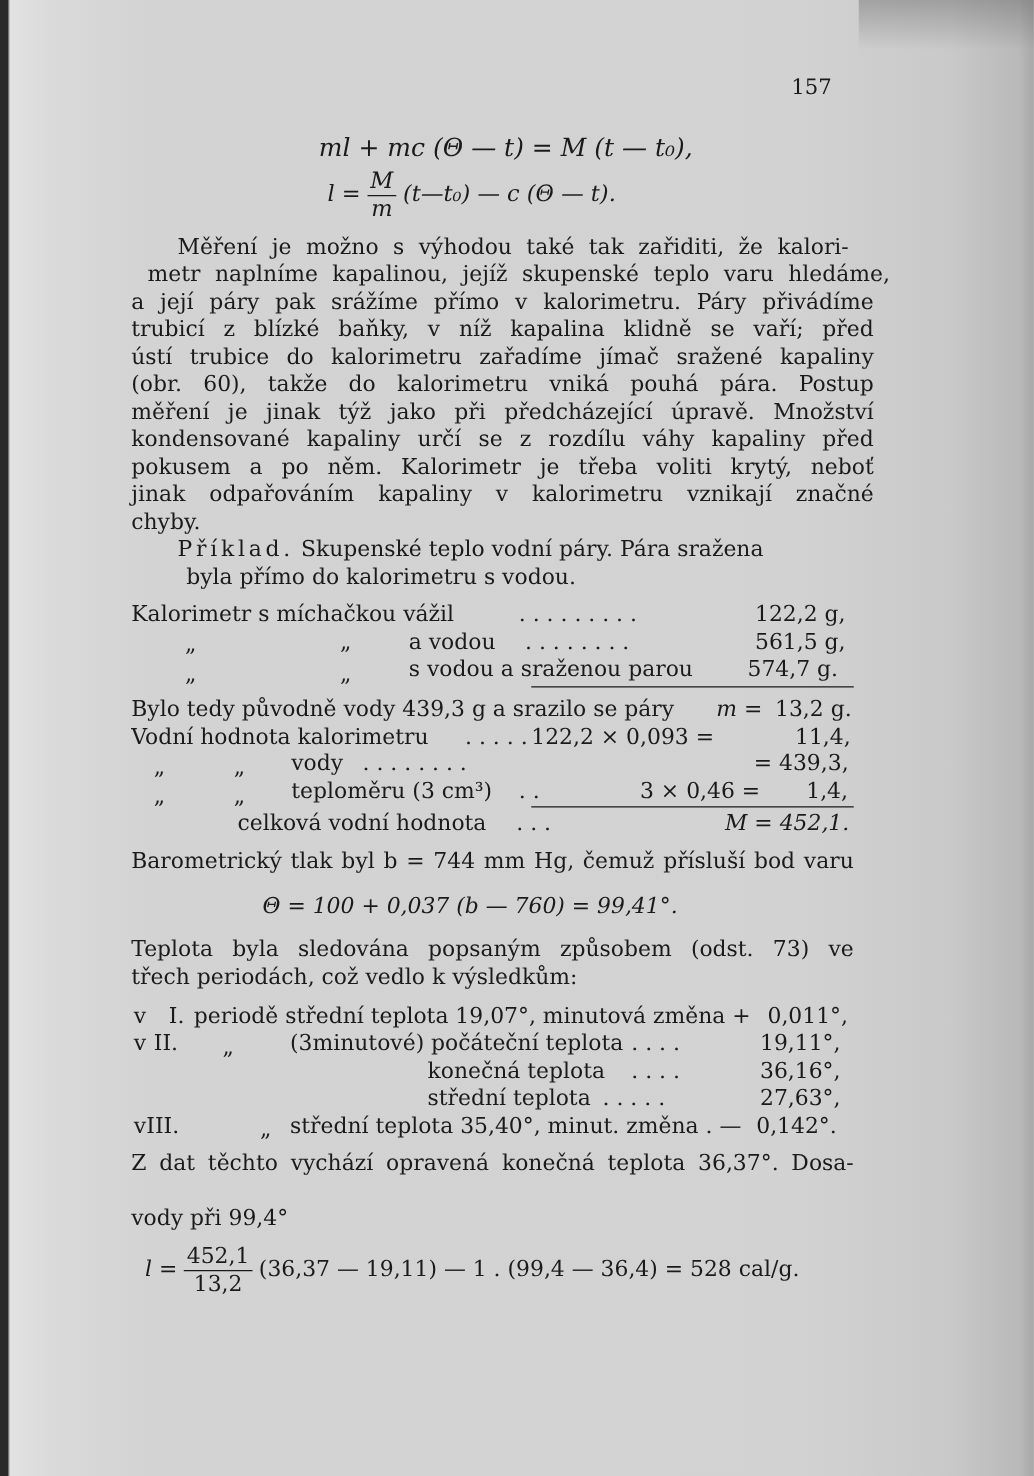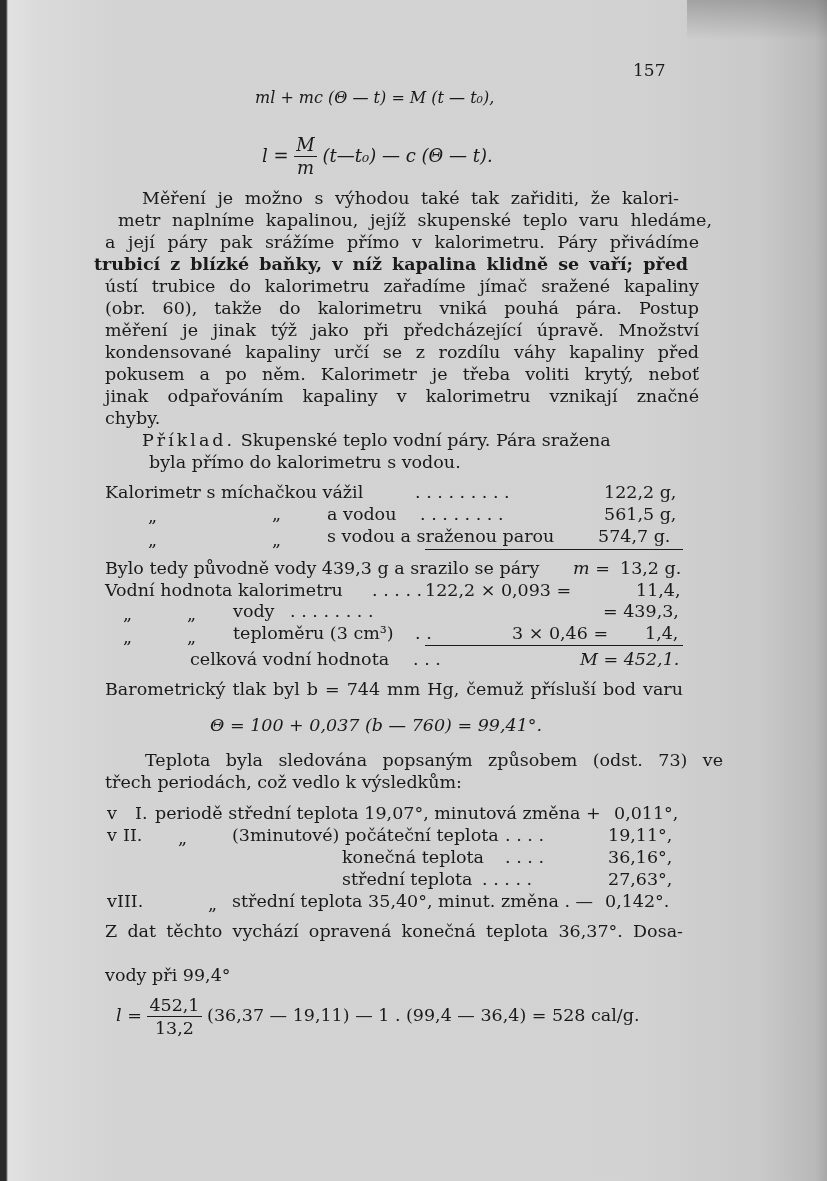--- a/index.html
+++ b/index.html
@@ -29,41 +29,41 @@
   .rule { position: absolute; height: 1.3px; background: #1a1a1a; }
   .lab { position: absolute; white-space: nowrap; font-size: 17.5px; line-height: 20px; }
 </style>
 </head>
 <body>
 
 <div class="page">
 
   <div class="t pnum" style="left:633px; top:60px;">157</div>
 
-  <div class="t eq" style="left:255px; top:88px; font-size:16px;">ml + mc (Θ — t) = M (t — t₀),</div>
+  <div class="t eq" style="left:255px; top:108px; font-size:20px;">ml + mc (Θ — t) = M (t — t₀),</div>
   <div class="t eq" style="left:262px; top:134px; font-size:18px;">
     <span>l =</span>
     <span class="frac">
       <span class="num">M</span>
       <span class="den">m</span>
     </span>
     <span>(t—t₀) — c (Θ — t).</span>
   </div>
 
   <div>
     <div class="t" style="left:142px; top:188px;">
         <span class="just" style="width:537px;">Měření je možno s výhodou také tak zařiditi, že kalori-</span>
       </div>
     <div class="t" style="left:105px; top:210px;margin-left:13px;">
         <span class="just">metr naplníme kapalinou, jejíž skupenské teplo varu hledáme,</span>
       </div>
     <div class="t" style="left:105px; top:232px;">
         <span class="just">a její páry pak srážíme přímo v kalorimetru. Páry přivádíme</span>
       </div>
-    <div class="t" style="left:94px; top:254px;font-weight:bold;">
+    <div class="t" style="left:105px; top:254px;">
         <span class="just">trubicí z blízké baňky, v níž kapalina klidně se vaří; před</span>
       </div>
     <div class="t" style="left:105px; top:276px;">
         <span class="just">ústí trubice do kalorimetru zařadíme jímač sražené kapaliny</span>
       </div>
     <div class="t" style="left:105px; top:298px;">
         <span class="just">(obr. 60), takže do kalorimetru vniká pouhá pára. Postup</span>
       </div>
     <div class="t" style="left:105px; top:320px;">
         <span class="just">měření je jinak týž jako při předcházející úpravě. Množství</span>
@@ -133,21 +133,21 @@
     <div class="lab" style="left:413px; top:649px;">. . .</div>
     <div class="lab eq" style="left:580px; top:649px;">M = 452,1.</div>
   </div>
 
   <div class="t" style="left:105px; top:679px;">
       <span class="just" style="width:578px;">Barometrický tlak byl b = 744 mm Hg, čemuž přísluší bod varu</span>
     </div>
   <div class="t eq" style="left:210px; top:715px;">Θ = 100 + 0,037 (b — 760) = 99,41°.</div>
 
   <div class="t" style="left:105px; top:750px;">
-      <span class="just" style="width:578px;margin-left:40px;">Teplota byla sledována popsaným způsobem (odst. 73) ve</span>
+      <span class="just" style="width:578px;">Teplota byla sledována popsaným způsobem (odst. 73) ve</span>
     </div>
   <div class="t" style="left:105px; top:772px;">třech periodách, což vedlo k výsledkům:</div>
 
   <div>
     <div class="lab" style="left:107px; top:803px;">v</div>
     <div class="lab" style="left:135px; top:803px;">I.</div>
     <div class="lab" style="left:155px; top:803px;">periodě střední teplota 19,07°, minutová změna +</div>
     <div class="lab" style="left:614px; top:803px;">0,011°,</div>
 
     <div class="lab" style="left:107px; top:825px;">v</div>

